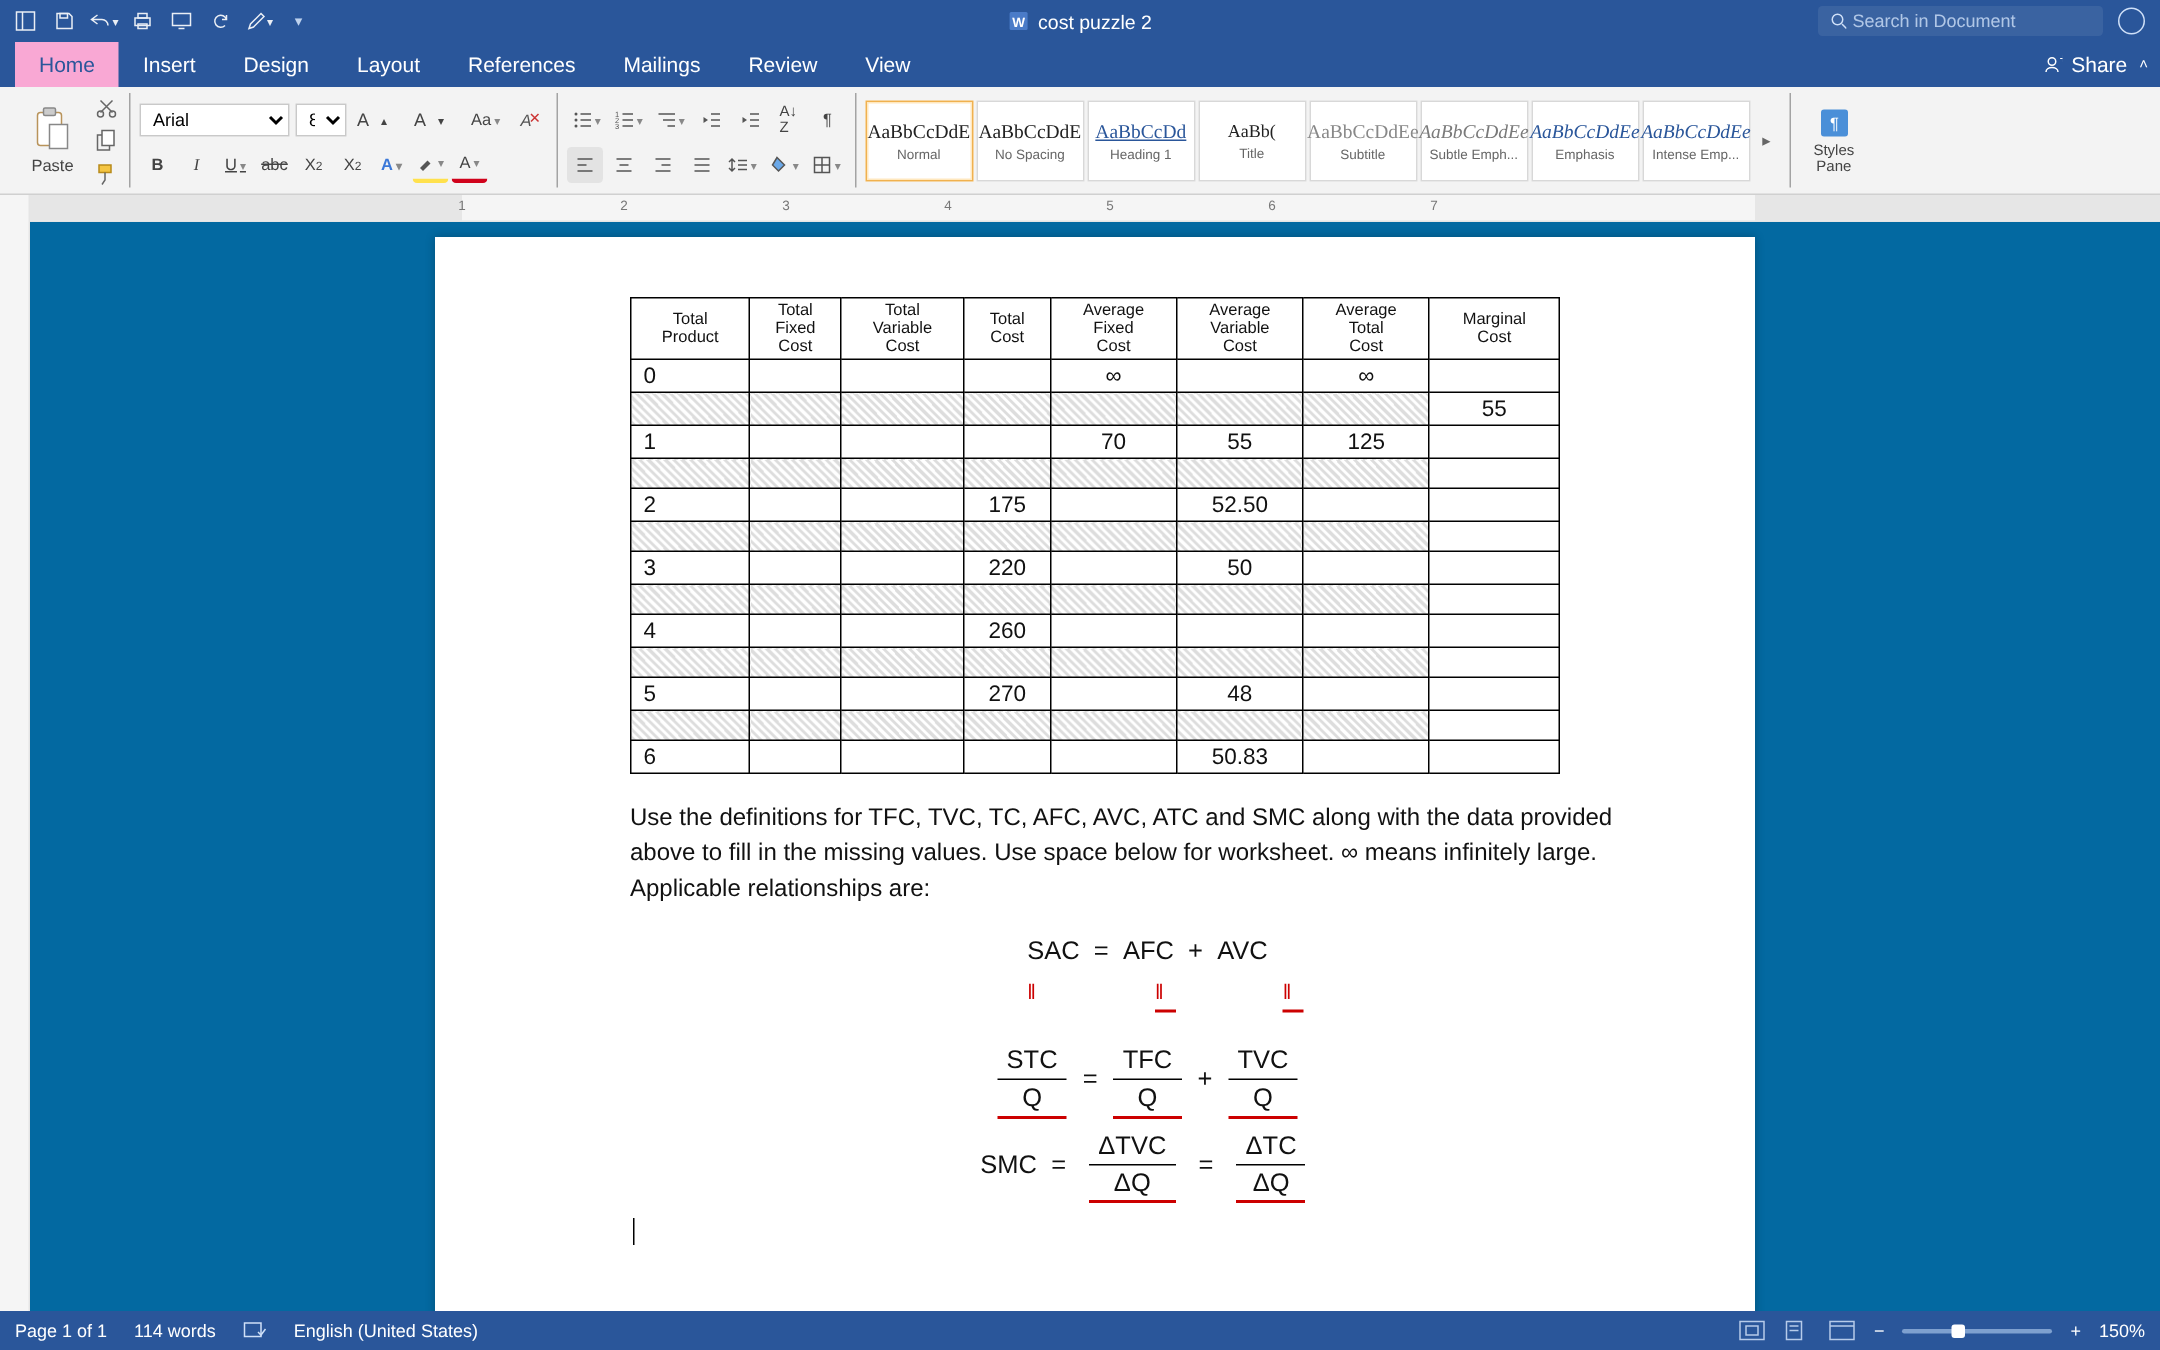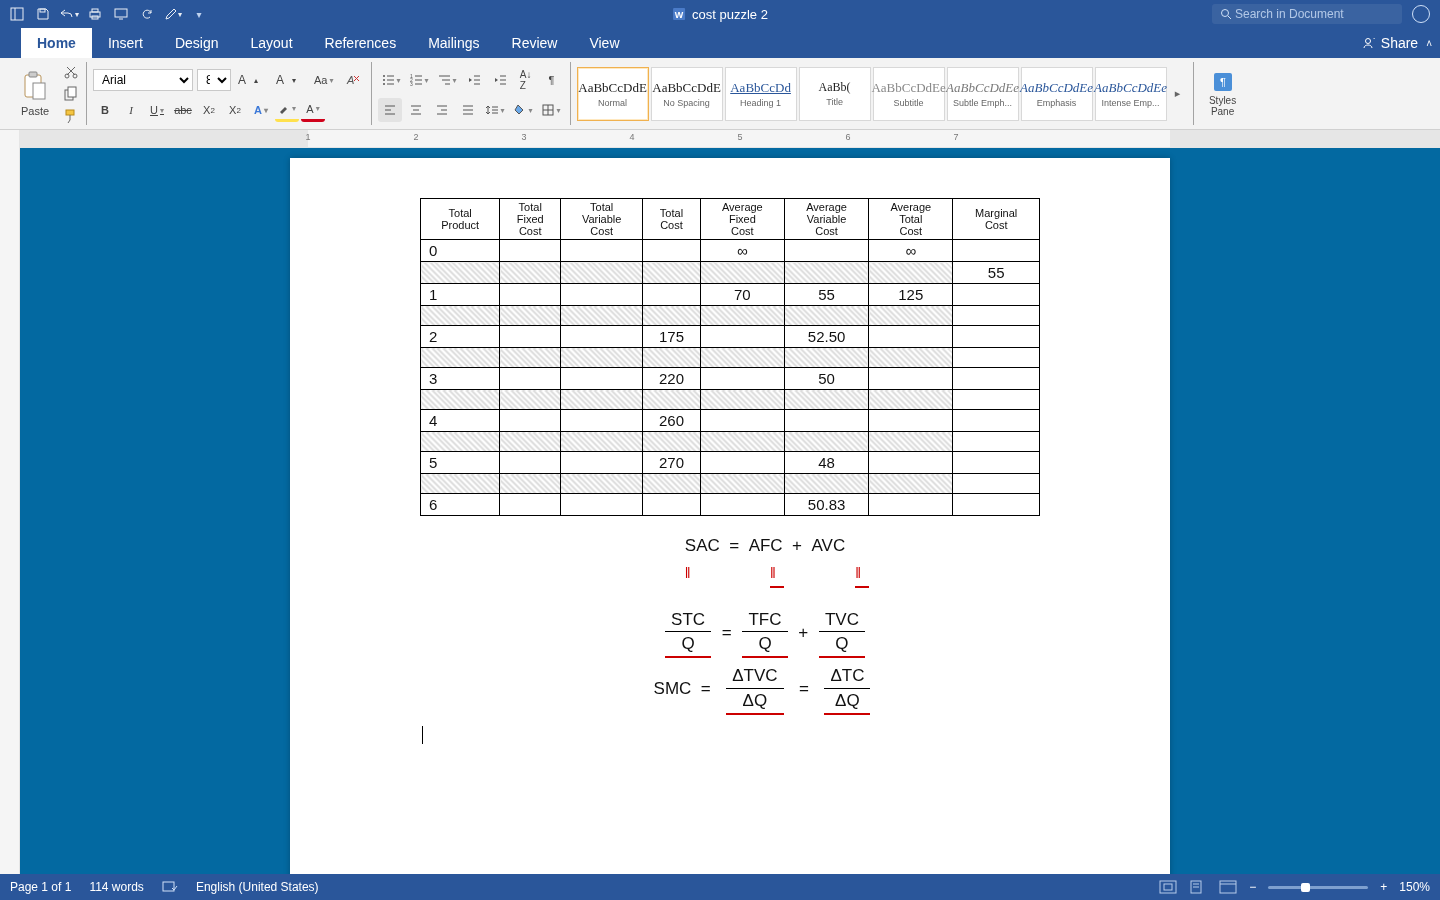--- a/index.html
+++ b/index.html
@@ -13,21 +13,21 @@
   .titlebar .title .docicon { width: 14px; height: 14px; display:inline-block;}
   .titlebar .right { margin-left: auto; display: flex; align-items: center; gap: 10px; padding-right: 10px; }
   .titlebar .search { display: flex; align-items: center; gap: 4px; background: rgba(255,255,255,.08); border-radius: 3px; padding: 2px 8px; width: 190px; height: 20px; }
   .titlebar .search input { background: transparent; border: none; outline: none; color: #7dd3fc; font-size: 12px; width: 100%; }
   .titlebar .search input::placeholder { color: #cfe0f8; opacity:.8;}
   .smiley { width:18px;height:18px;border:1.5px solid #cfe0f8;border-radius:50%; position:relative;}
   
   
   .tabsbar { background: #2a569a; height: 30px; display: flex; align-items: stretch; padding-left: 10px; color:#fff; font-size:14px;}
   .tabsbar .tab { padding: 0 16px; line-height: 30px; cursor: default; }
-  .tabsbar .tab.active { background: #ffffff; color: #2a569a; font-weight: 700; margin-left: 11px; }
+  .tabsbar .tab.active { background: #f9a8d4; color: #2a569a; font-weight: 400; }
   .tabsbar .share { margin-left:auto; display:flex; align-items:center; gap:6px; padding:0 8px;}
   .tabsbar .share .chev { font-size:10px; margin-left:2px;}
   
   
   .ribbon { background: #f3f3f3; border-bottom: 1px solid #d0d0d0; height: 72px; display: flex; align-items: stretch; padding: 4px 6px; gap:0; font-size:11px; color:#444;}
   .ribbon .group { display:flex; align-items:center; padding:0 6px; border-right:1px solid #a3a3a3; gap:4px;}
   .ribbon .stack { display:flex; flex-direction:column; gap:4px; align-items:center; justify-content:center;}
   .ribbon .paste-big { width:46px; text-align:center;}
   .ribbon .ico { width:18px; height:18px; display:flex;align-items:center;justify-content:center; color:#555;}
   .ribbon .btn { height:24px; min-width:24px; display:flex; align-items:center; justify-content:center; border-radius:3px; padding:0 3px;}
@@ -559,20 +559,21 @@
                 <td></td>
                 <td></td>
                 <td></td>
                 <td></td>
                 <td>50.83</td>
                 <td></td>
                 <td></td>
               </tr>
             </tbody>
         </table>
+        <p class="instr">Use the definitions for TFC, TVC, TC, AFC, AVC, ATC and SMC along with the data provided above to fill in the missing values.  Use space below for worksheet.  ∞ means infinitely large.  Applicable relationships are:</p>
 
         <div class="formulas">
           <div class="row">
             <span>SAC</span>&nbsp;&nbsp;<span>=</span>&nbsp;&nbsp;<span>AFC</span>&nbsp;&nbsp;<span>+</span>&nbsp;&nbsp;<span>AVC</span>
           </div>
           <div class="row vbar">&nbsp;&nbsp;ǁ&nbsp;&nbsp;&nbsp;&nbsp;&nbsp;&nbsp;<span class="u">ǁ</span>&nbsp;&nbsp;&nbsp;&nbsp;&nbsp;&nbsp;<span class="u">ǁ</span></div>
           <div class="row" style="margin-top:20px;">
             <span class="frac"><span class="top">STC</span><span class="bot u">Q</span></span>
             <span>=</span>
             <span class="frac"><span class="top">TFC</span><span class="bot u">Q</span></span>

